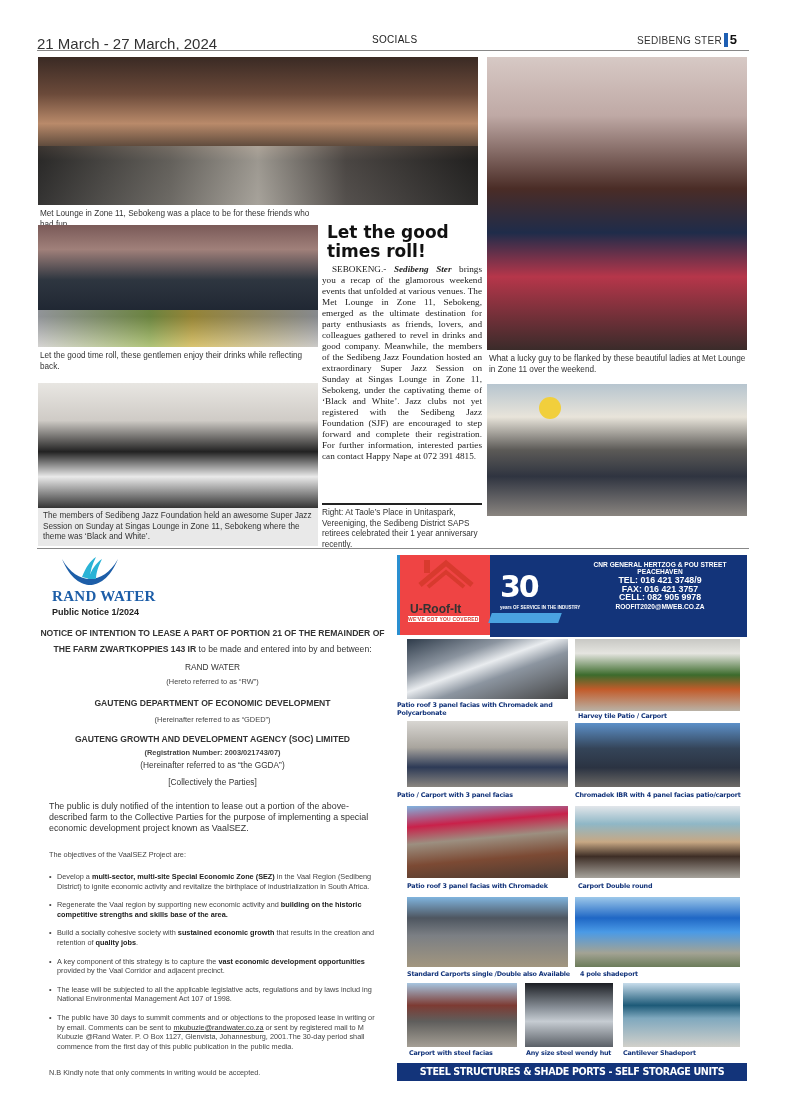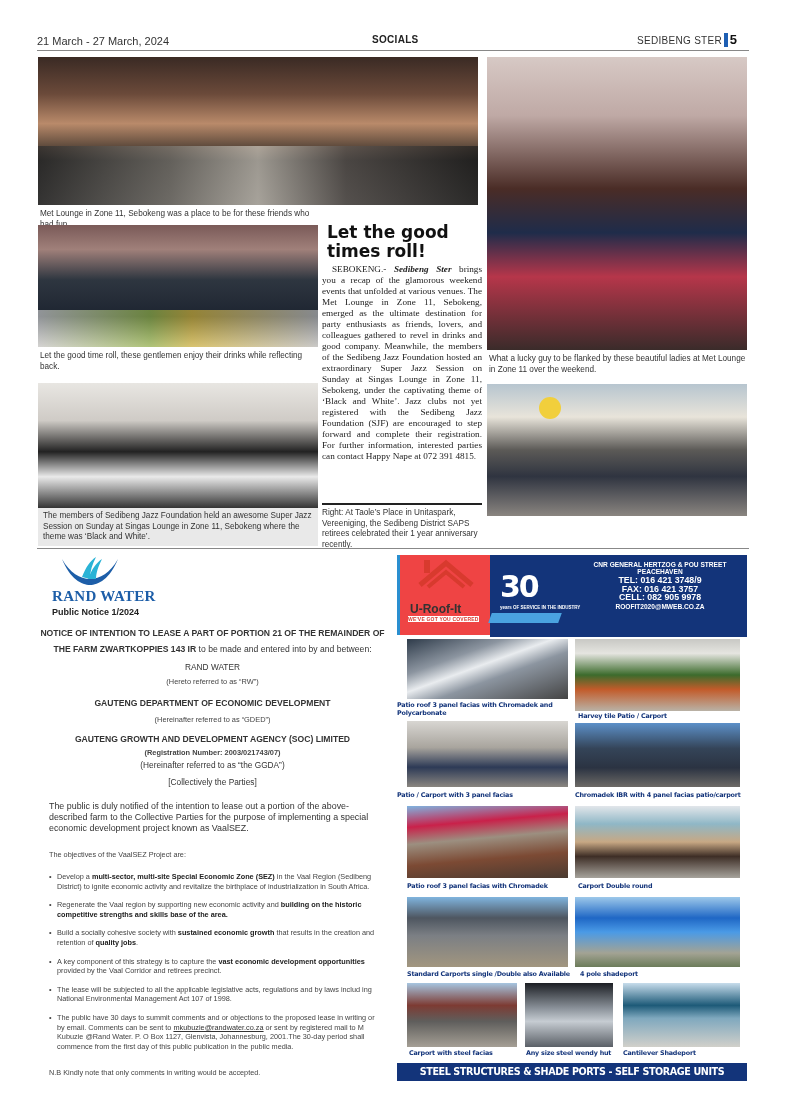--- a/index.html
+++ b/index.html
@@ -1,21 +1,21 @@
 <!DOCTYPE html>
 <html><head>
 <meta charset="utf-8">
 <style>
   * { box-sizing: border-box; margin: 0; padding: 0; }
   body { width: 786px; height: 1113px; background: #fff; font-family: "Liberation Sans", sans-serif; color: #222; position: relative; overflow: hidden; }
   .abs { position: absolute; }
 
   
-  .hdr-date { left: 37px; top: 35px; font-size: 11px; color: #333; }
-  .hdr-section { left: 372px; top: 34px; font-size: 10px; font-weight: bold; letter-spacing: .3px; }
+  .hdr-date { left: 37px; top: 35px; font-size: 15px; color: #333; }
+  .hdr-section { left: 372px; top: 34px; font-size: 10px; font-weight: normal; letter-spacing: .3px; }
   .hdr-paper { right: 52px; top: 35px; font-size: 10px; color: #333; letter-spacing: .3px; }
   .hdr-page { left: 724px; top: 32px; width: 13px; height: 15px; display: flex; align-items: center; justify-content: flex-end; }
   .hdr-page .bar { width: 5px; height: 14px; background: #1e5fb3; margin-right: 2px; }
   .hdr-page span { font-size: 13px; font-weight: bold; color: #111; }
   .hdr-rule { left: 37px; top: 50px; width: 712px; height: 1px; background: #888; }
 
   
   .photo { position: absolute; overflow: hidden; }
   .ph1 { left: 38px; top: 57px; width: 440px; height: 148px;
     background: linear-gradient(180deg,#3a2a24 0%,#6b4a3a 25%,#b98a6a 45%,#262320 70%,#4a4744 100%); }
@@ -150,21 +150,21 @@
 <div class="rw-center md" style="top:760px;">(Hereinafter referred to as “the GGDA”)</div>
 <div class="rw-center md" style="top:777px;">[Collectively the Parties]</div>
 
 <div class="rw-para" style="top:801px;">The public is duly notified of the intention to lease out a portion of the above-described farm to the Collective Parties for the purpose of implementing a special economic development project known as VaalSEZ.</div>
 <div class="rw-small" style="top:850px;">The objectives of the VaalSEZ Project are:</div>
 
 <ul class="rw-list" style="top:872px;">
   <li><span>Develop a </span><b>multi-sector, multi-site Special Economic Zone (SEZ)</b><span> in the Vaal Region (Sedibeng District) to ignite economic activity and revitalize the birthplace of industrialization in South Africa.</span></li>
   <li><span>Regenerate the Vaal region by supporting new economic activity and </span><b>building on the historic competitive strengths and skills base of the area.</b></li>
   <li><span>Build a socially cohesive society with </span><b>sustained economic growth</b><span> that results in the creation and retention of </span><b>quality jobs</b><span>.</span></li>
-  <li><span>A key component of this strategy is to capture the </span><b>vast economic development opportunities</b><span> provided by the Vaal Corridor and retirees precinct.</span></li>
+  <li><span>A key component of this strategy is to capture the </span><b>vast economic development opportunities</b><span> provided by the Vaal Corridor and adjacent precinct.</span></li>
   <li><span>The lease will be subjected to all the applicable legislative acts, regulations and by laws includ ing National Environmental Management Act 107 of 1998.</span></li>
   <li><span>The public have 30 days to summit comments and or objections to the proposed lease in writing or by email. Comments can be sent to </span><u>mkubuzie@randwater.co.za</u><span> or sent by registered mail to M Kubuzie @Rand Water. P. O Box 1127, Glenvista, Johannesburg, 2001.The 30-day period shall commence from the first day of this public publication in the public media.</span></li>
 </ul>
 <div class="rw-small" style="top:1068px;">N.B Kindly note that only comments in writing would be accepted.</div>
 
 <div class="abs ad">
   <div class="ad-logo">
     <svg class="ad-house" viewBox="0 0 60 44">
       <path d="M4 26 L30 4 L56 26" fill="none" stroke="#d83a2e" stroke-width="5"></path>
       <path d="M12 28 L30 13 L48 28" fill="none" stroke="#d83a2e" stroke-width="4"></path>

